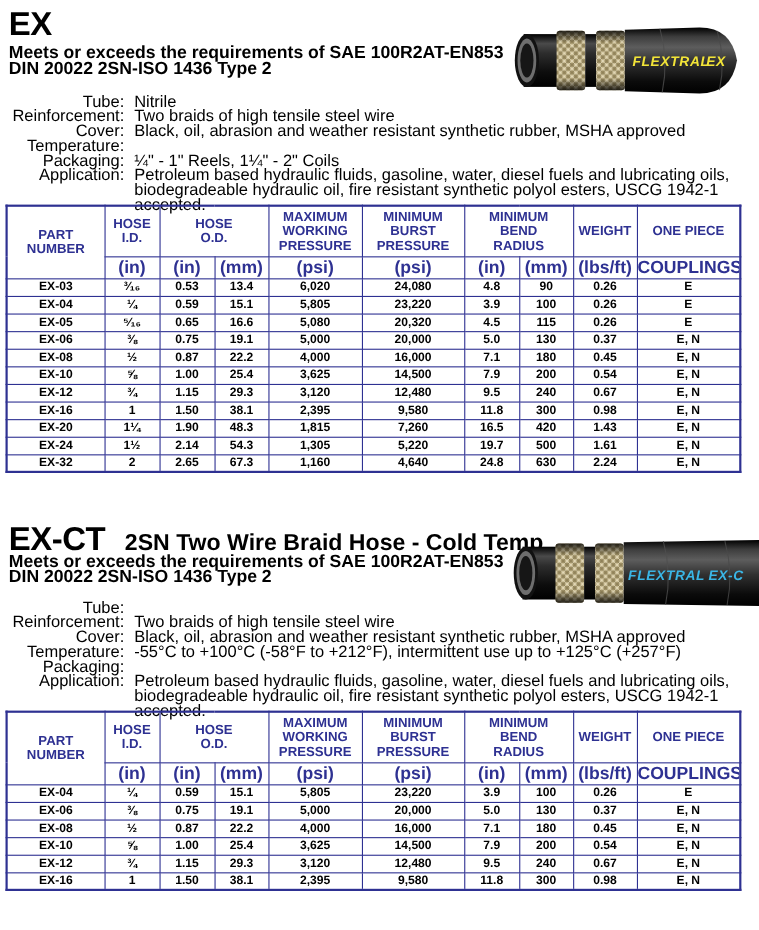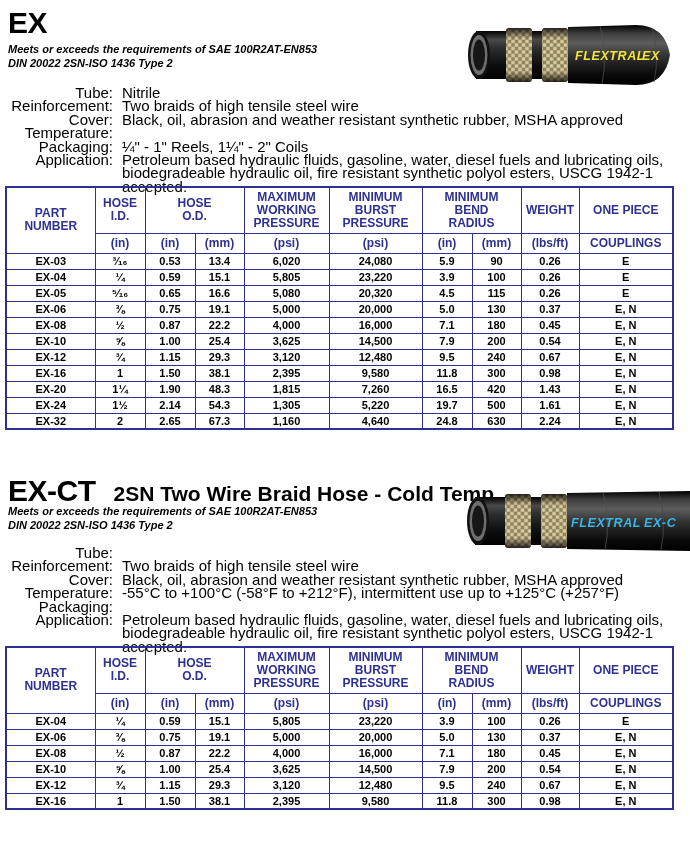--- a/index.html
+++ b/index.html
@@ -7,34 +7,34 @@
   body {
     width:690px; height:845px; background:#ffffff; position:relative; overflow:hidden;
     font-family:"Liberation Sans","DejaVu Sans",sans-serif; color:#000;
   }
   .abs { position:absolute; }
 
   
   .sec-head { display:flex; align-items:baseline; gap:18px; }
   .code { font-size:30px; font-weight:bold; letter-spacing:-0.5px; }
   .sec-title { font-size:21px; font-weight:bold; }
-  .subtitle { font-size:11px; font-weight:bold; line-height:14px;font-style:italic; }
+  .subtitle { font-size:16px; font-weight:bold; line-height:14px; }
 
   
   .specs { font-size:15px; line-height:13.4px; }
   .spec-row { display:flex; }
   .spec-label { width:114px; flex:none; text-align:right; padding-right:9px; }
   .spec-value { width:548px; }
 
   
   table { border-collapse:collapse; table-layout:fixed; width:667px; border:2px solid #2e3192; }
   th, td { border:1px solid #2e3192; text-align:center; vertical-align:middle; padding:0; overflow:hidden; }
   thead th { color:#2e3192; font-weight:bold; font-size:12px; line-height:13px; }
   tr.groups th { height:46px; }
-  tr.units th { height:20px; font-size:12px; line-height:11px; }
+  tr.units th { height:20px; font-size:16px; line-height:11px; }
   tbody td { font-size:11px; font-weight:bold; height:16px; color:#000; }
 
   svg text { font-family:"Liberation Sans","DejaVu Sans",sans-serif; }
 </style>
 </head>
 <body>
 
 <svg width="0" height="0" style="position:absolute" aria-hidden="true">
   <defs>
     <linearGradient id="gTube" x1="0" y1="0" x2="0" y2="1">
@@ -156,21 +156,21 @@
       </tr>
     </thead>
     <tbody>
         <tr>
           <td>EX-03</td>
           <td>³⁄₁₆</td>
           <td>0.53</td>
           <td>13.4</td>
           <td>6,020</td>
           <td>24,080</td>
-          <td>5.9</td>
+          <td>4.8</td>
           <td>90</td>
           <td>0.26</td>
           <td>E</td>
         </tr>
         <tr>
           <td>EX-04</td>
           <td>¼</td>
           <td>0.59</td>
           <td>15.1</td>
           <td>5,805</td>

